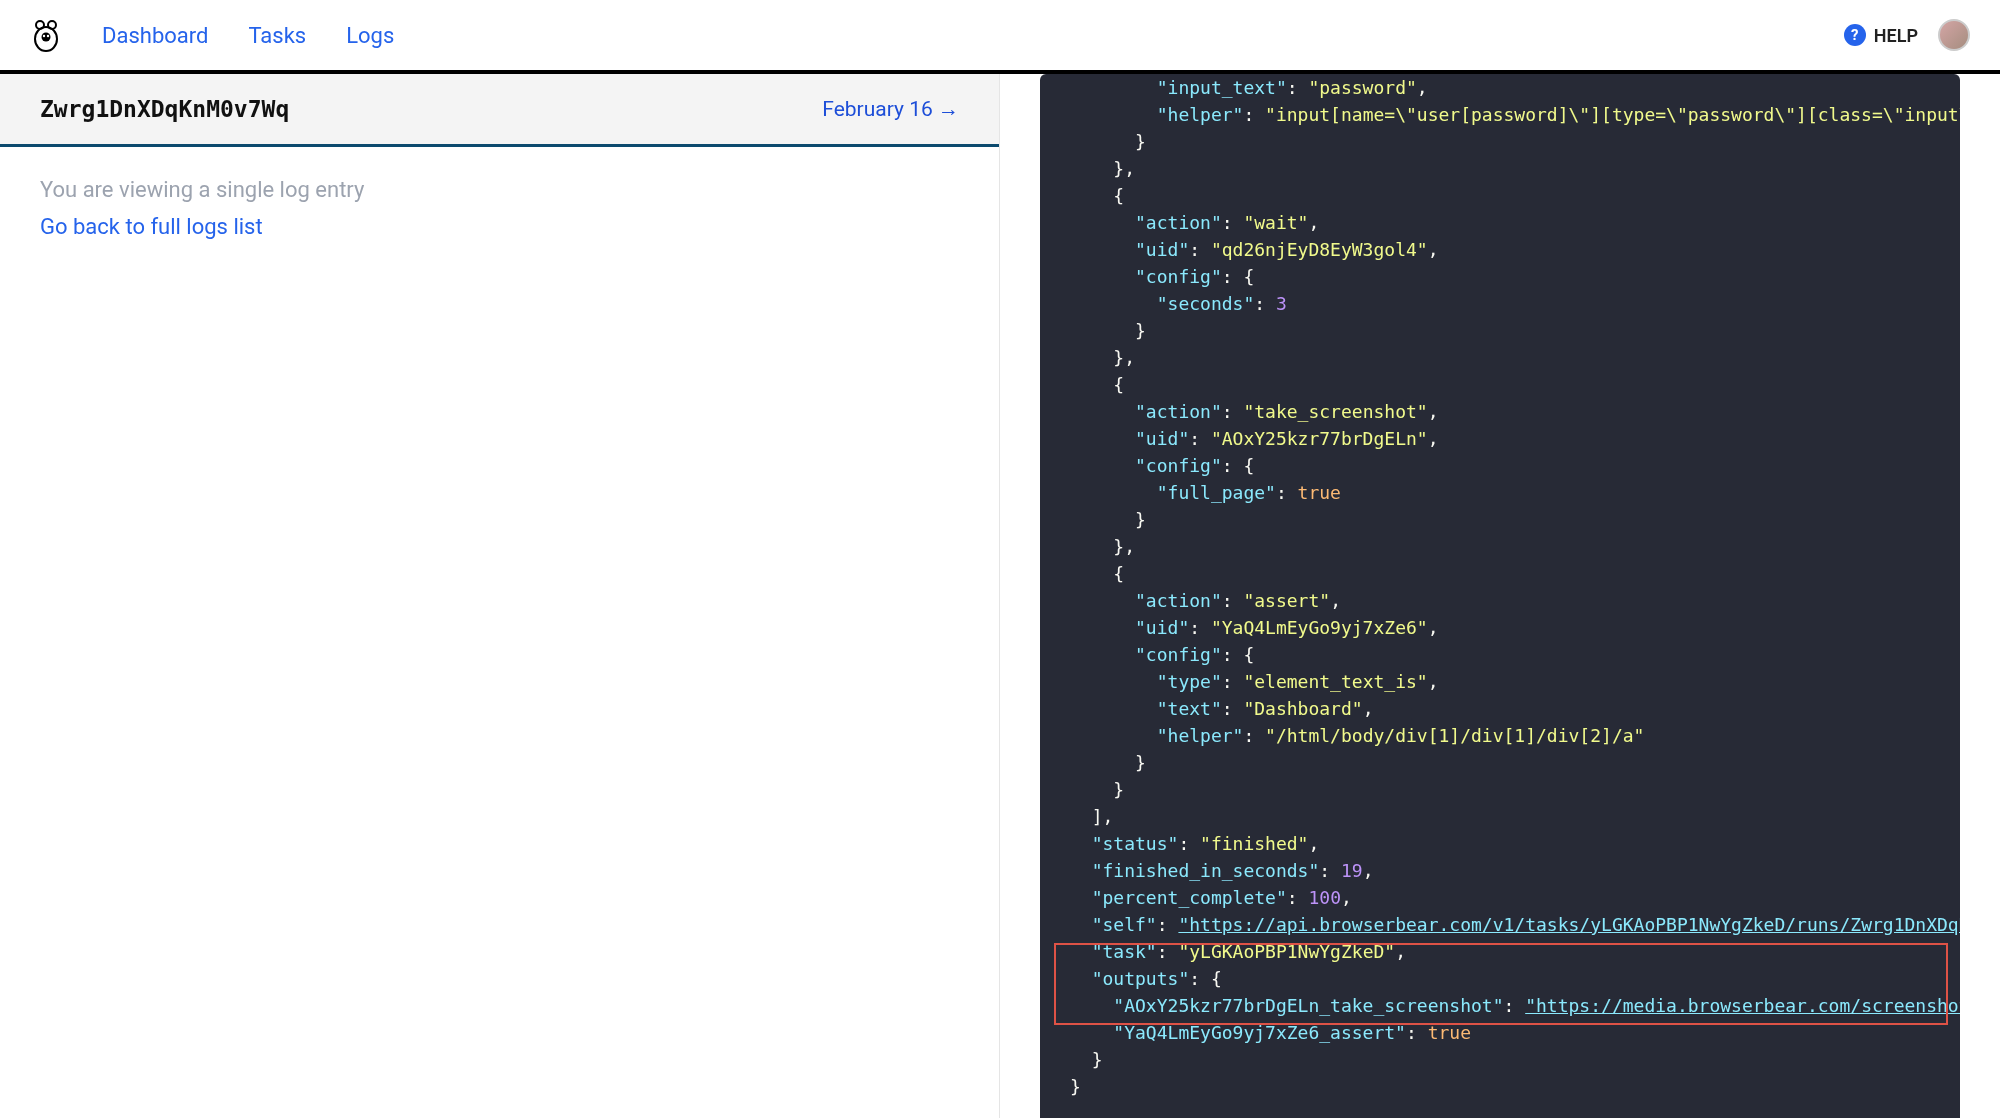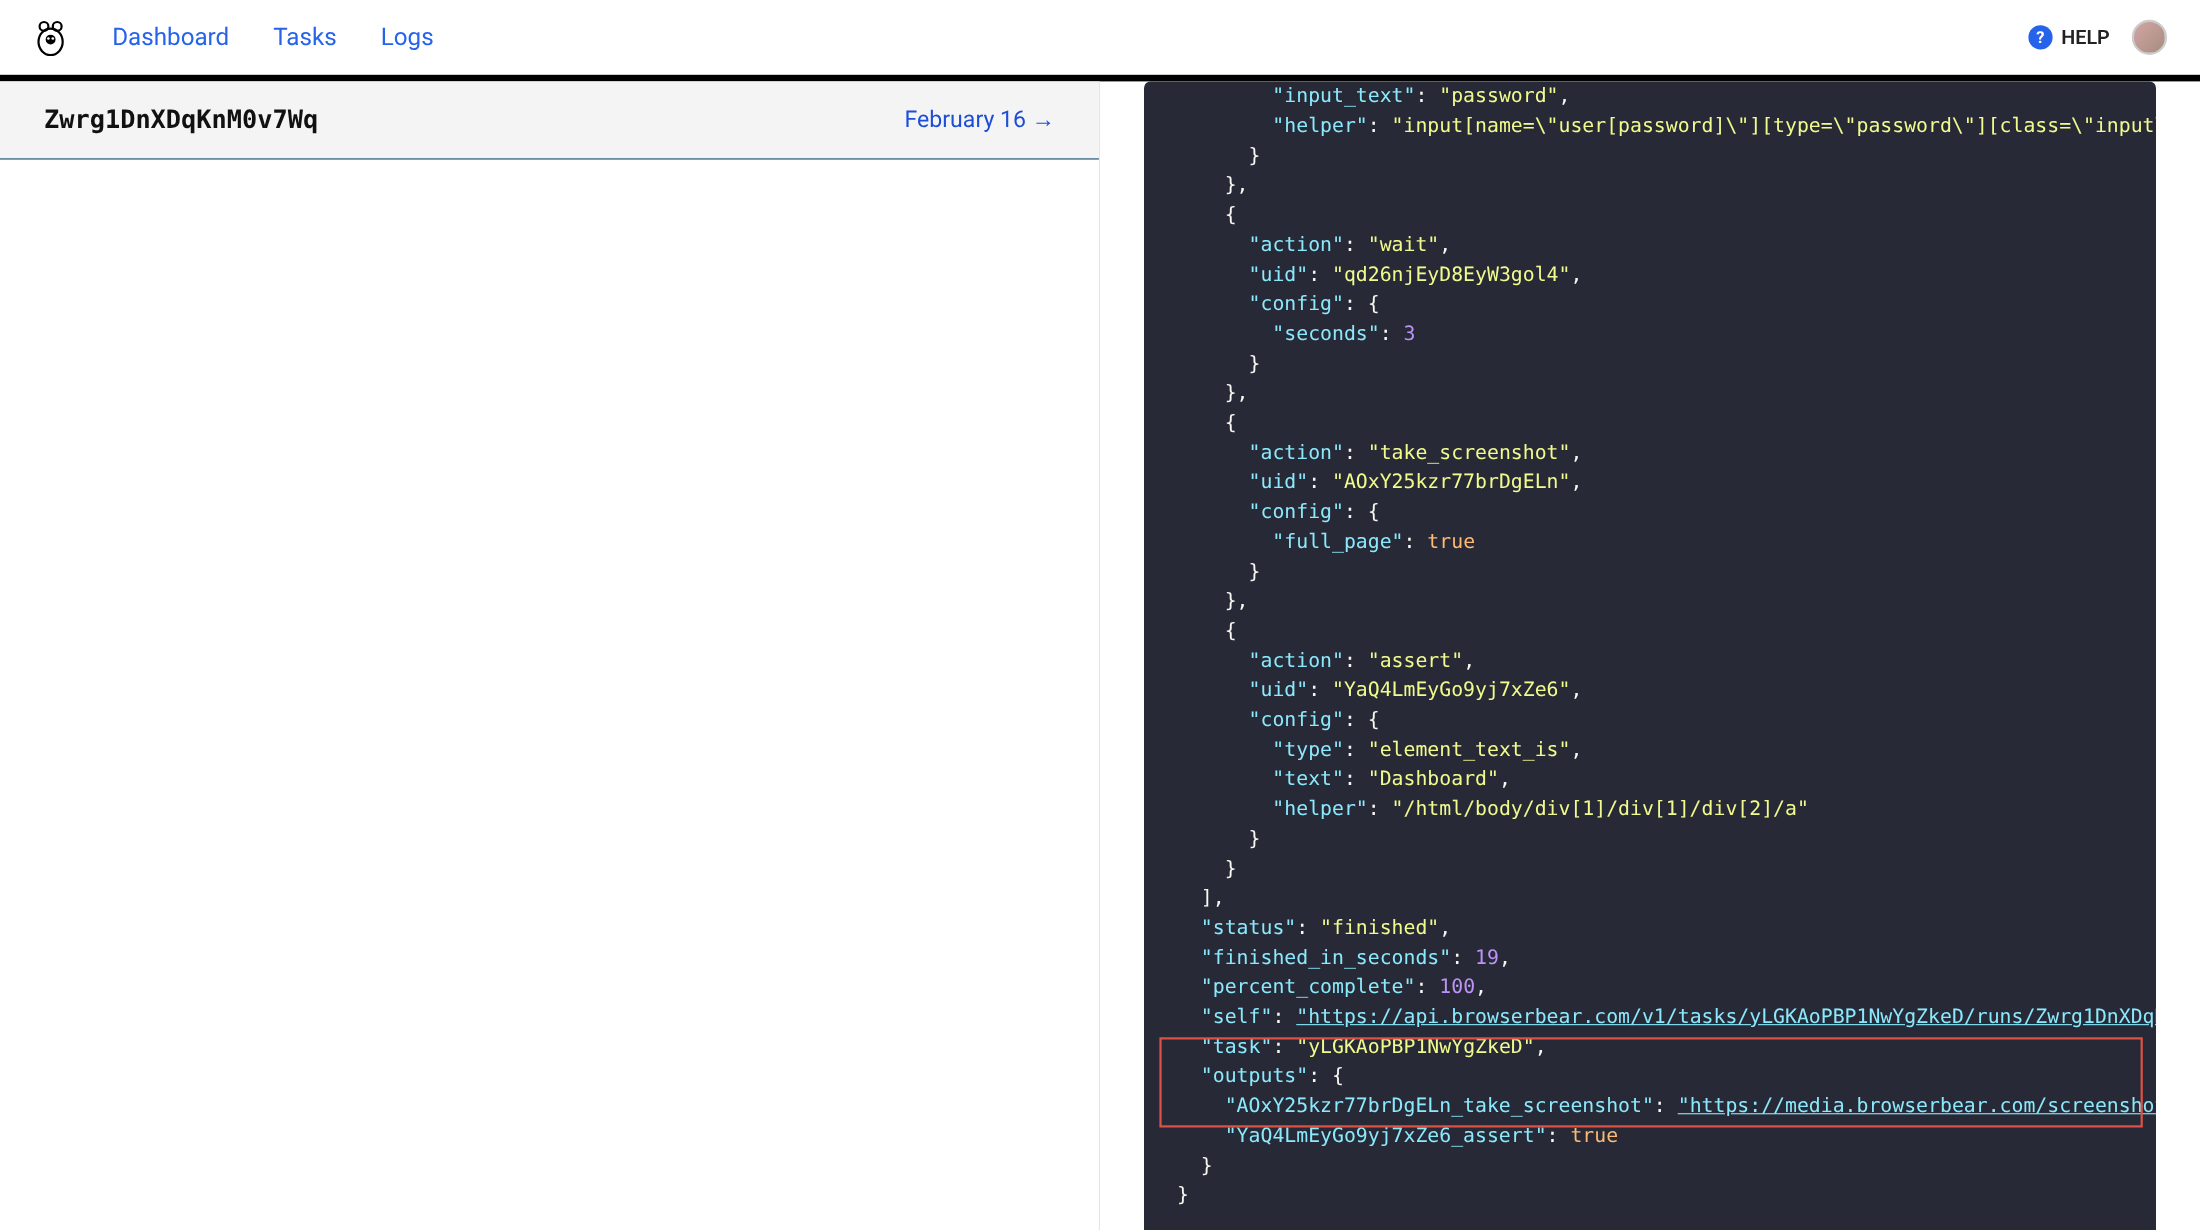--- a/index.html
+++ b/index.html
@@ -9,21 +9,21 @@
     }
     body {
       font-family: -apple-system, BlinkMacSystemFont, "Segoe UI", Roboto, Helvetica, Arial, sans-serif;
       background: #fff;
       color: #222;
     }
     .topnav {
       display: flex;
       align-items: center;
       padding: 12px 30px;
-      border-bottom: 6px solid #000000;
+      border-bottom: 4px solid #000000;
       height: 74px;
     }
     .logo {
       width: 32px;
       height: 40px;
       margin-right: 40px;
       display: flex;
       align-items: center;
       justify-content: center;
     }
@@ -83,21 +83,21 @@
     .left-panel {
       width: 50%;
       border-right: 1px solid #e5e5e5;
     }
     .log-header {
       background: #f4f4f4;
       padding: 22px 40px;
       display: flex;
       align-items: center;
       justify-content: space-between;
-      border-bottom: 1px solid #0c4a6e;
+      border-bottom: 3px solid #0c4a6e;
     }
     .log-id {
       font-family: ui-monospace, "SF Mono", Menlo, Consolas, monospace;
       font-weight: 700;
       font-size: 23px;
       color: #111;
     }
     .log-date {
       font-size: 21px;
       color: #1d4ed8;
@@ -177,20 +177,24 @@
     </div>
     <div class="avatar"></div>
   </div>
 </div>
 
 <div class="content">
   <div class="left-panel">
     <div class="log-header">
       <span class="log-id">Zwrg1DnXDqKnM0v7Wq</span>
       <span class="log-date">February 16 →</span>
+    </div>
+    <div class="log-body">
+      <div class="info-text">You are viewing a single log entry</div>
+      <a class="back-link">Go back to full logs list</a>
     </div>
   </div>
 
   <div class="right-panel">
     <div class="code-block"><pre>        <span class="tk-key">"input_text"</span><span class="tk-punc">: </span><span class="tk-str">"password"</span><span class="tk-punc">,</span>
         <span class="tk-key">"helper"</span><span class="tk-punc">: </span><span class="tk-str">"input[name=\"user[password]\"][type=\"password\"][class=\"input\</span>
       <span class="tk-punc">}</span>
     <span class="tk-punc">},</span>
     <span class="tk-punc">{</span>
       <span class="tk-key">"action"</span><span class="tk-punc">: </span><span class="tk-str">"wait"</span><span class="tk-punc">,</span>

